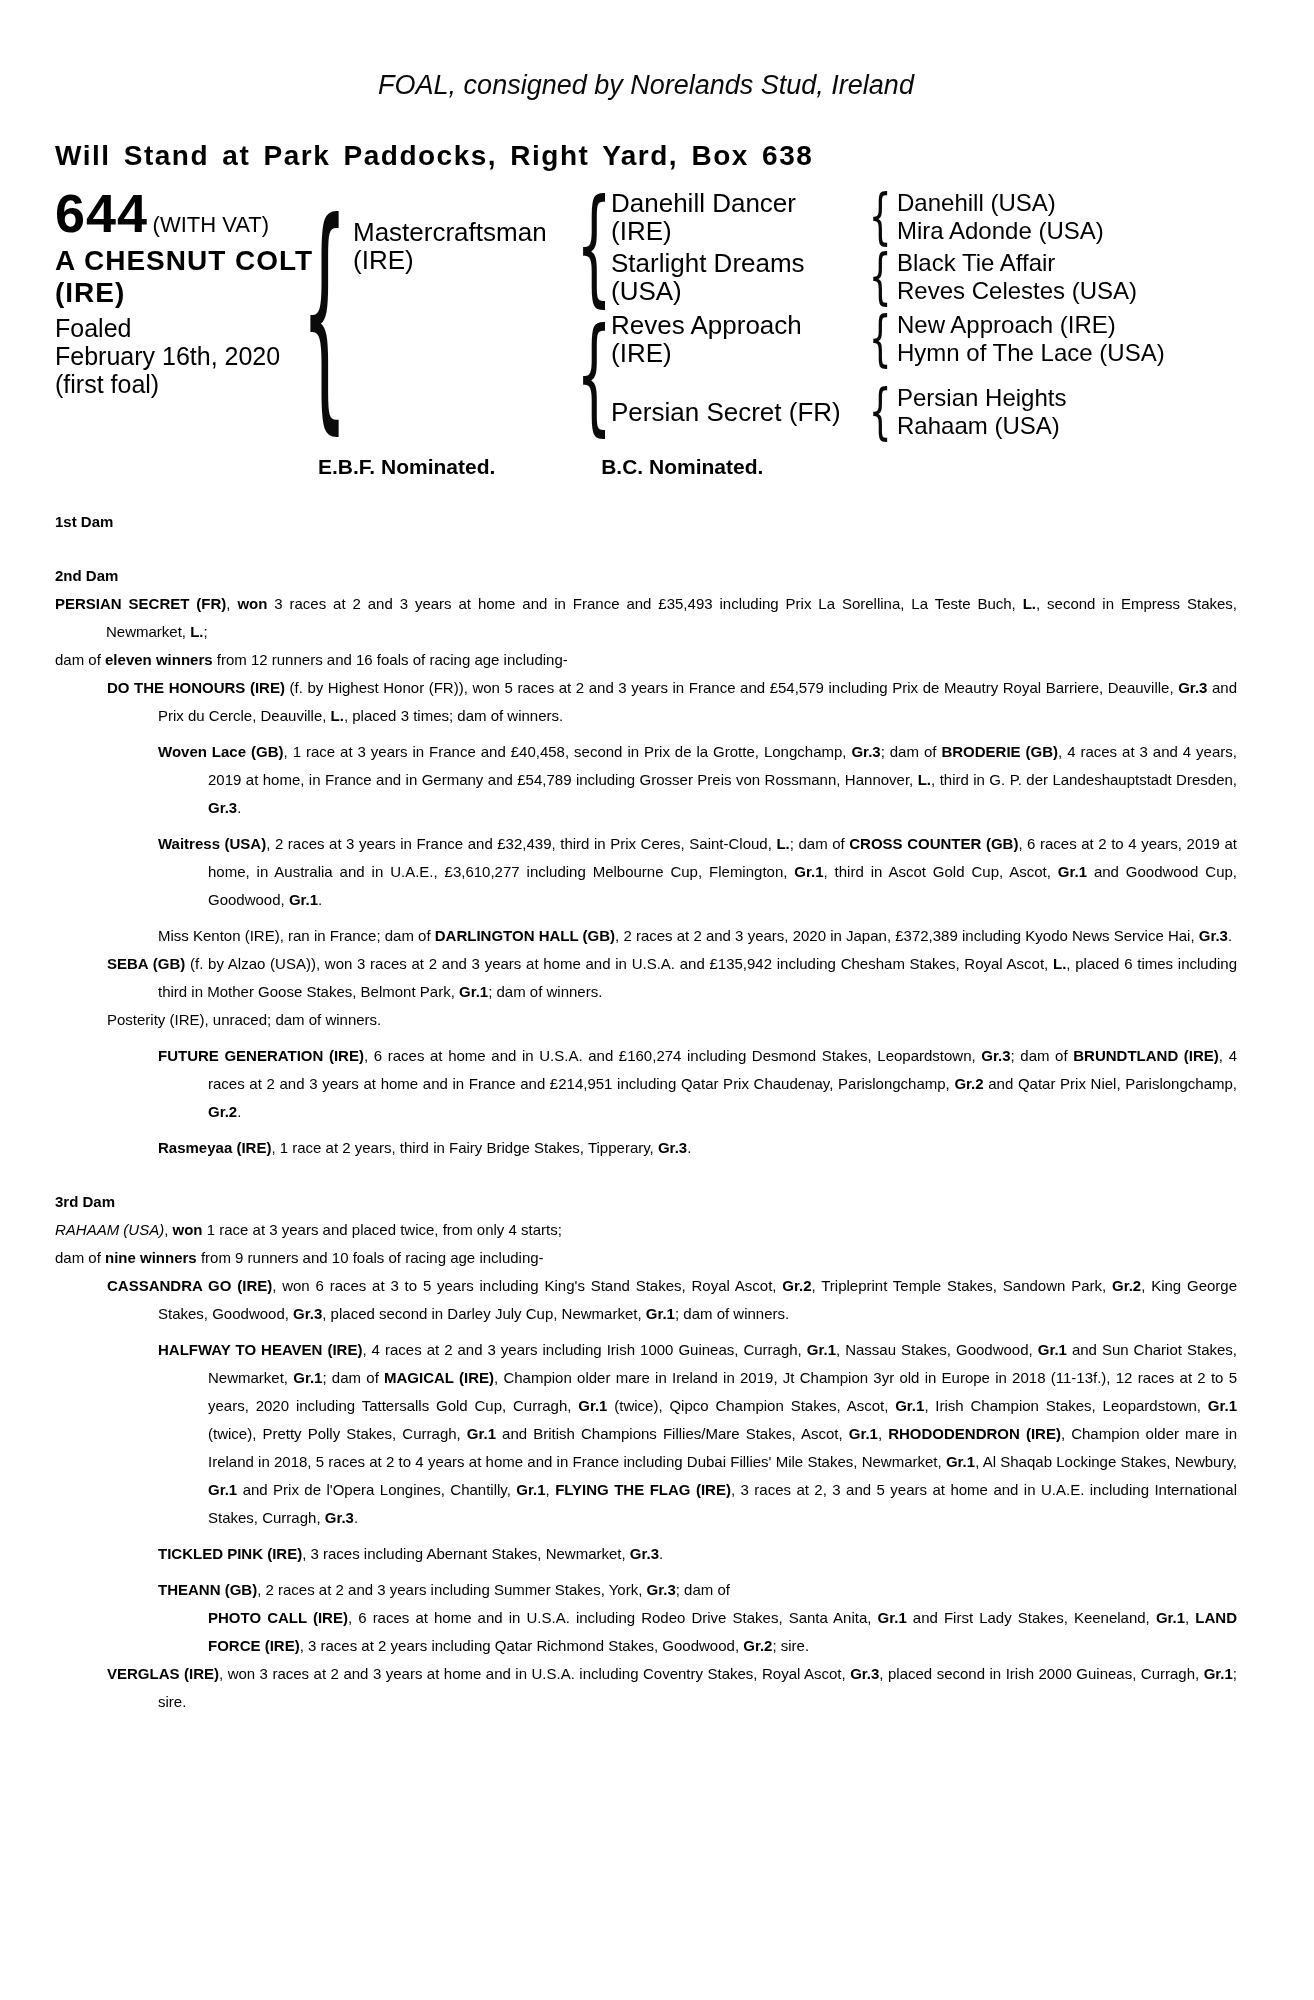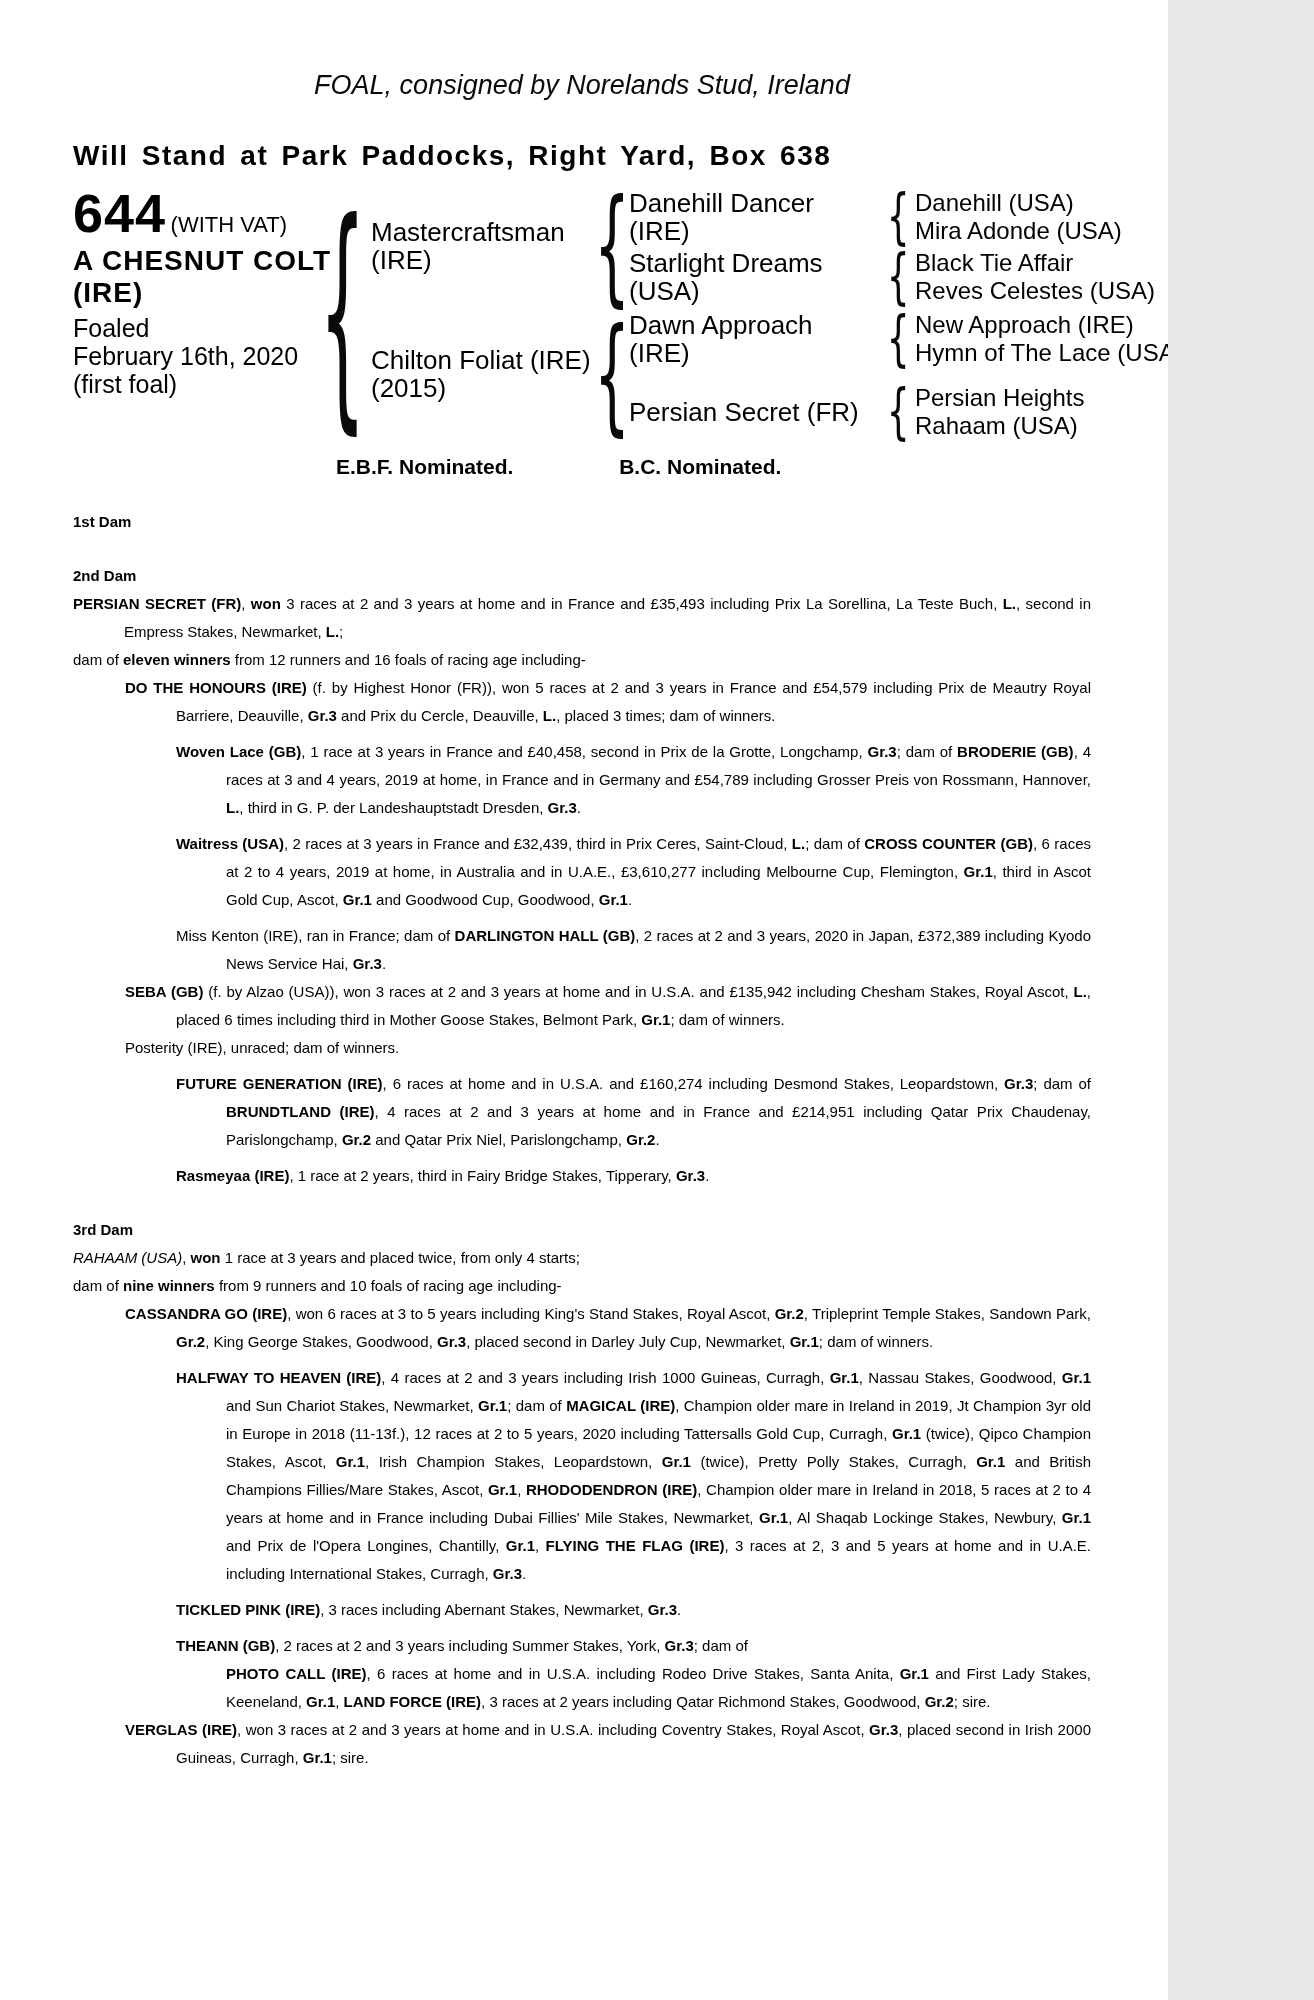--- a/index.html
+++ b/index.html
@@ -1,23 +1,23 @@
 <!DOCTYPE html>
 <html><head>
 <meta charset="utf-8">
 <style>
   html,body{margin:0;padding:0;background:#e8e8e8;}
   .page{
     position:relative;
-    width:1168px;height:2000px;
+    width:1314px;height:2000px;
     background:#ffffff;
     color:#000;
     font-family:"Liberation Sans", sans-serif;
     box-sizing:border-box;
-    padding:70px 77px 0 73px;
+    padding:70px 77px 0 55px;
     overflow:hidden;
   }
   .title{
     text-align:center;
     font-style:italic;
     font-size:27px;
     line-height:30px;
     color:#0a0a0a;
   }
   .stand-line{
@@ -87,42 +87,38 @@
     <div class="lot-line f3">(first foal)</div>
 
     <div class="brace br-main" style="left:252px;top:8px;width:36px;height:234px;">
         <span>{</span>
       </div>
 
     <div class="ped-name" style="left:298px;top:30px;">
       <div>Mastercraftsman</div>
       <div>(IRE)</div>
     </div>
-    <div class="ped-name" style="left:298px;top:158px;">
-      <div>Chilton Foliat (IRE)</div>
-      <div>(2015)</div>
-    </div>
 
     <div class="brace br-gp" style="left:524px;top:-1px;width:30px;height:118px;">
         <span>{</span>
       </div>
     <div class="brace br-gp" style="left:524px;top:121px;width:30px;height:131px;">
         <span>{</span>
       </div>
 
     <div class="ped-name" style="left:556px;top:1px;">
       <div>Danehill Dancer</div>
       <div>(IRE)</div>
     </div>
     <div class="ped-name" style="left:556px;top:61px;">
       <div>Starlight Dreams</div>
       <div>(USA)</div>
     </div>
     <div class="ped-name" style="left:556px;top:123px;">
-      <div>Dawn Approach</div>
+      <div>Reves Approach</div>
       <div>(IRE)</div>
     </div>
     <div class="ped-name" style="left:556px;top:210px;">
       <div>Persian Secret (FR)</div>
     </div>
 
     <div class="brace br-ggp" style="left:812px;top:-1px;width:26px;height:58px;">
         <span>{</span>
       </div>
     <div class="brace br-ggp" style="left:812px;top:59px;width:26px;height:58px;">

